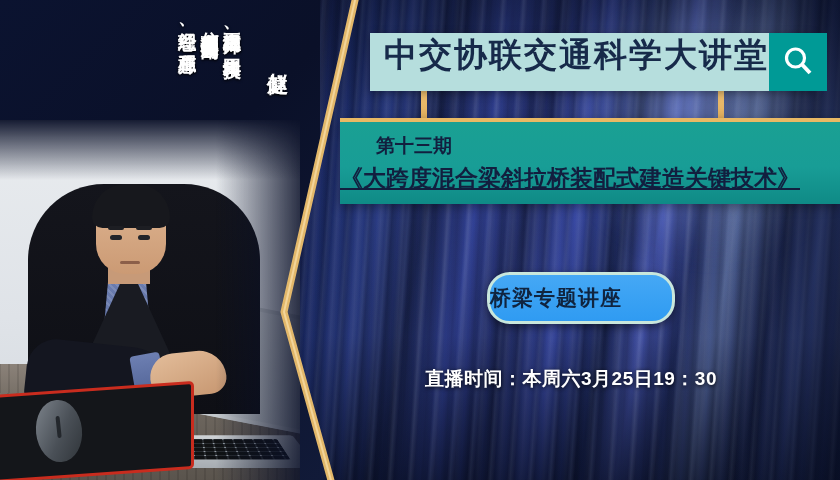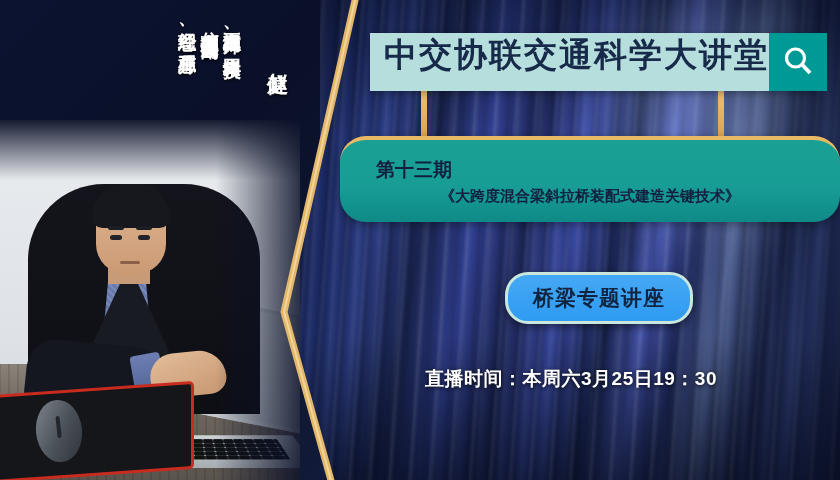--- a/index.html
+++ b/index.html
@@ -205,40 +205,41 @@
     color:#172a4a;font-size:33px;font-weight:bold;letter-spacing:2px;
     white-space:nowrap;
   }
   .search-box{
     width:58px;height:58px;background:#009a96;
     display:flex;align-items:center;justify-content:center;flex:none;
   }
 
   
   .band{
-    position:absolute;left:340px;top:136px;width:500px;height:82px;z-index:8;
+    position:absolute;left:340px;top:118px;width:500px;height:82px;z-index:8;
     background:linear-gradient(180deg,#1aa093 0%,#189d96 55%,#0f8a86 100%);
     border-top:4px solid #e9b964;
     box-shadow:0 3px 10px rgba(0,0,0,.35);
-    display:flex;flex-direction:column;justify-content:center;border-radius:26px;
+    display:flex;flex-direction:column;justify-content:center;
   }
   .band-issue{
     color:#121f3f;font-size:19px;font-weight:bold;padding-left:36px;margin-bottom:4px;
   }
   .band-title{
-    color:#121f3f;font-size:15px;font-weight:bold;text-align:center;letter-spacing:0px;
+    color:#121f3f;font-size:23px;font-weight:bold;letter-spacing:0px;
     white-space:nowrap;
+    text-decoration:underline;
   }
 
   
   .pill{
-    position:absolute;left:505px;top:272px;width:182px;height:46px;z-index:8;
+    position:absolute;left:487px;top:272px;width:182px;height:46px;z-index:8;
     border-radius:23px;background:linear-gradient(180deg,#45a8f5,#2f9bf2);
     border:3px solid #c9e7dc;
-    display:flex;align-items:center;justify-content:center;
+    display:flex;align-items:center;justify-content:flex-start;
     box-shadow:0 3px 9px rgba(0,0,0,.45);
   }
   .pill span{color:#10243f;font-size:21px;font-weight:bold;letter-spacing:1px;}
 
   
   .info{
     position:absolute;left:425px;z-index:8;
     color:#ffffff;font-size:19px;font-weight:bold;letter-spacing:.5px;
     text-shadow:0 1px 4px rgba(0,0,0,.85);white-space:nowrap;text-align:right;
   }

